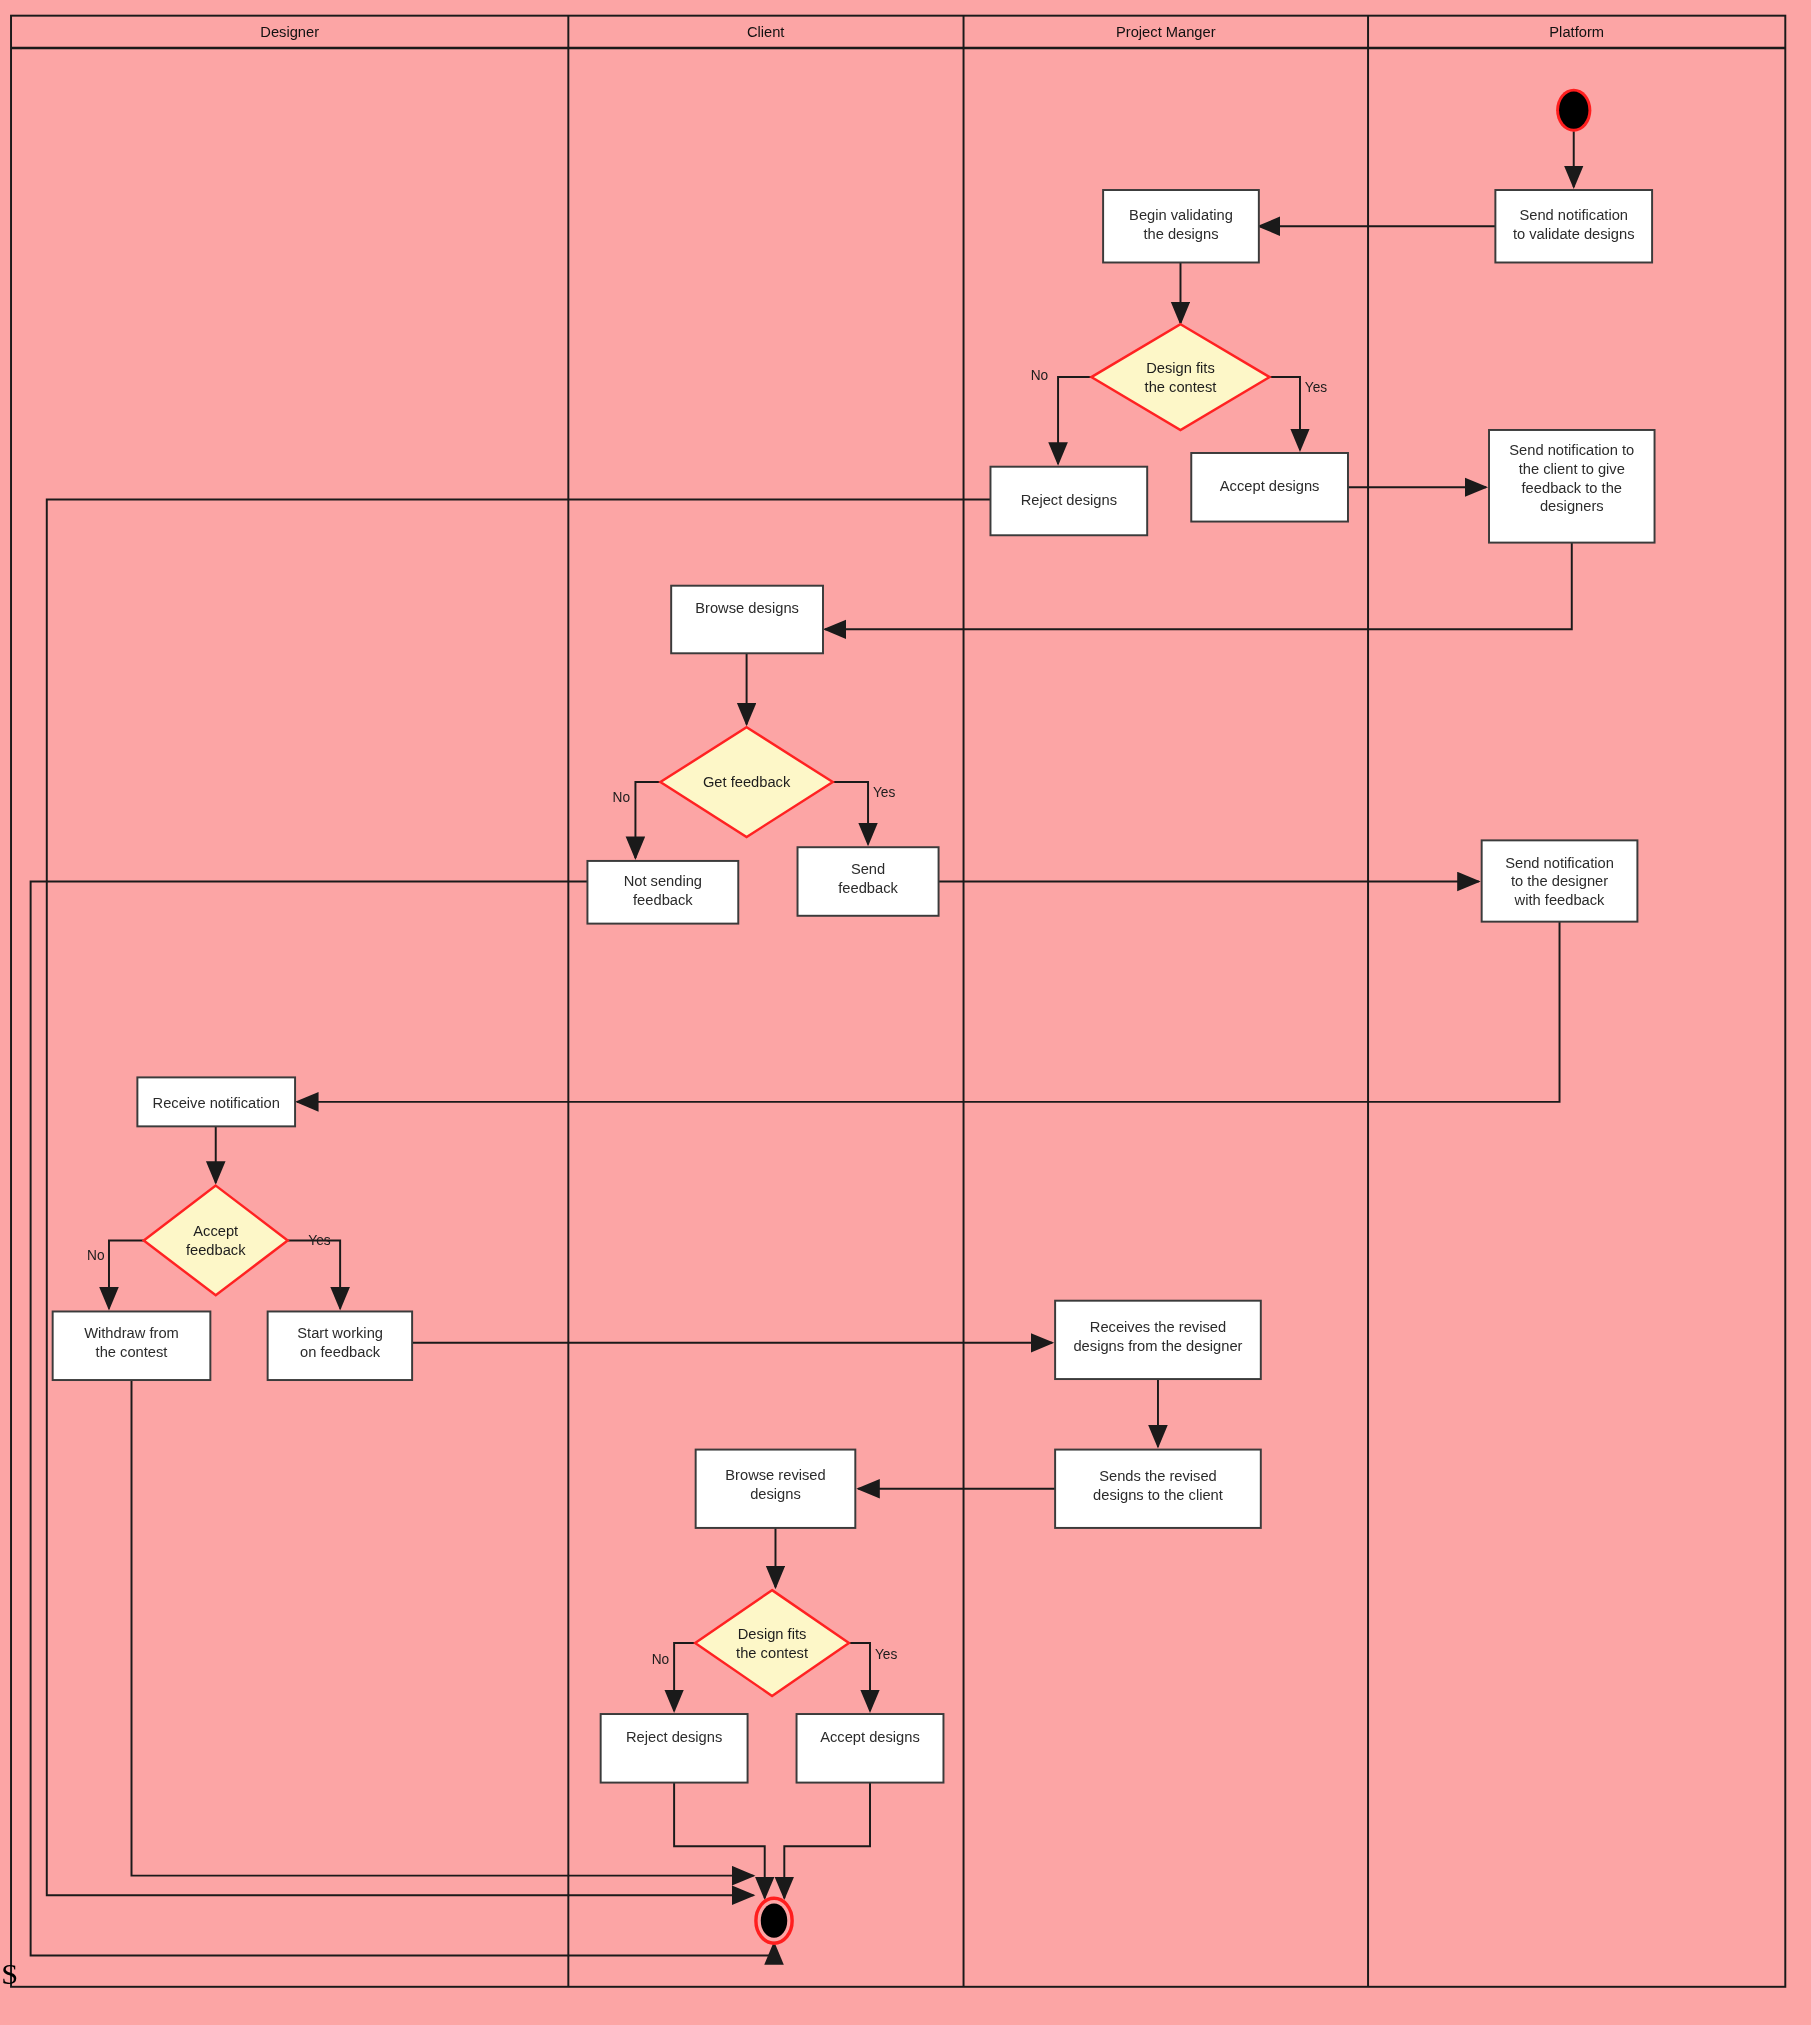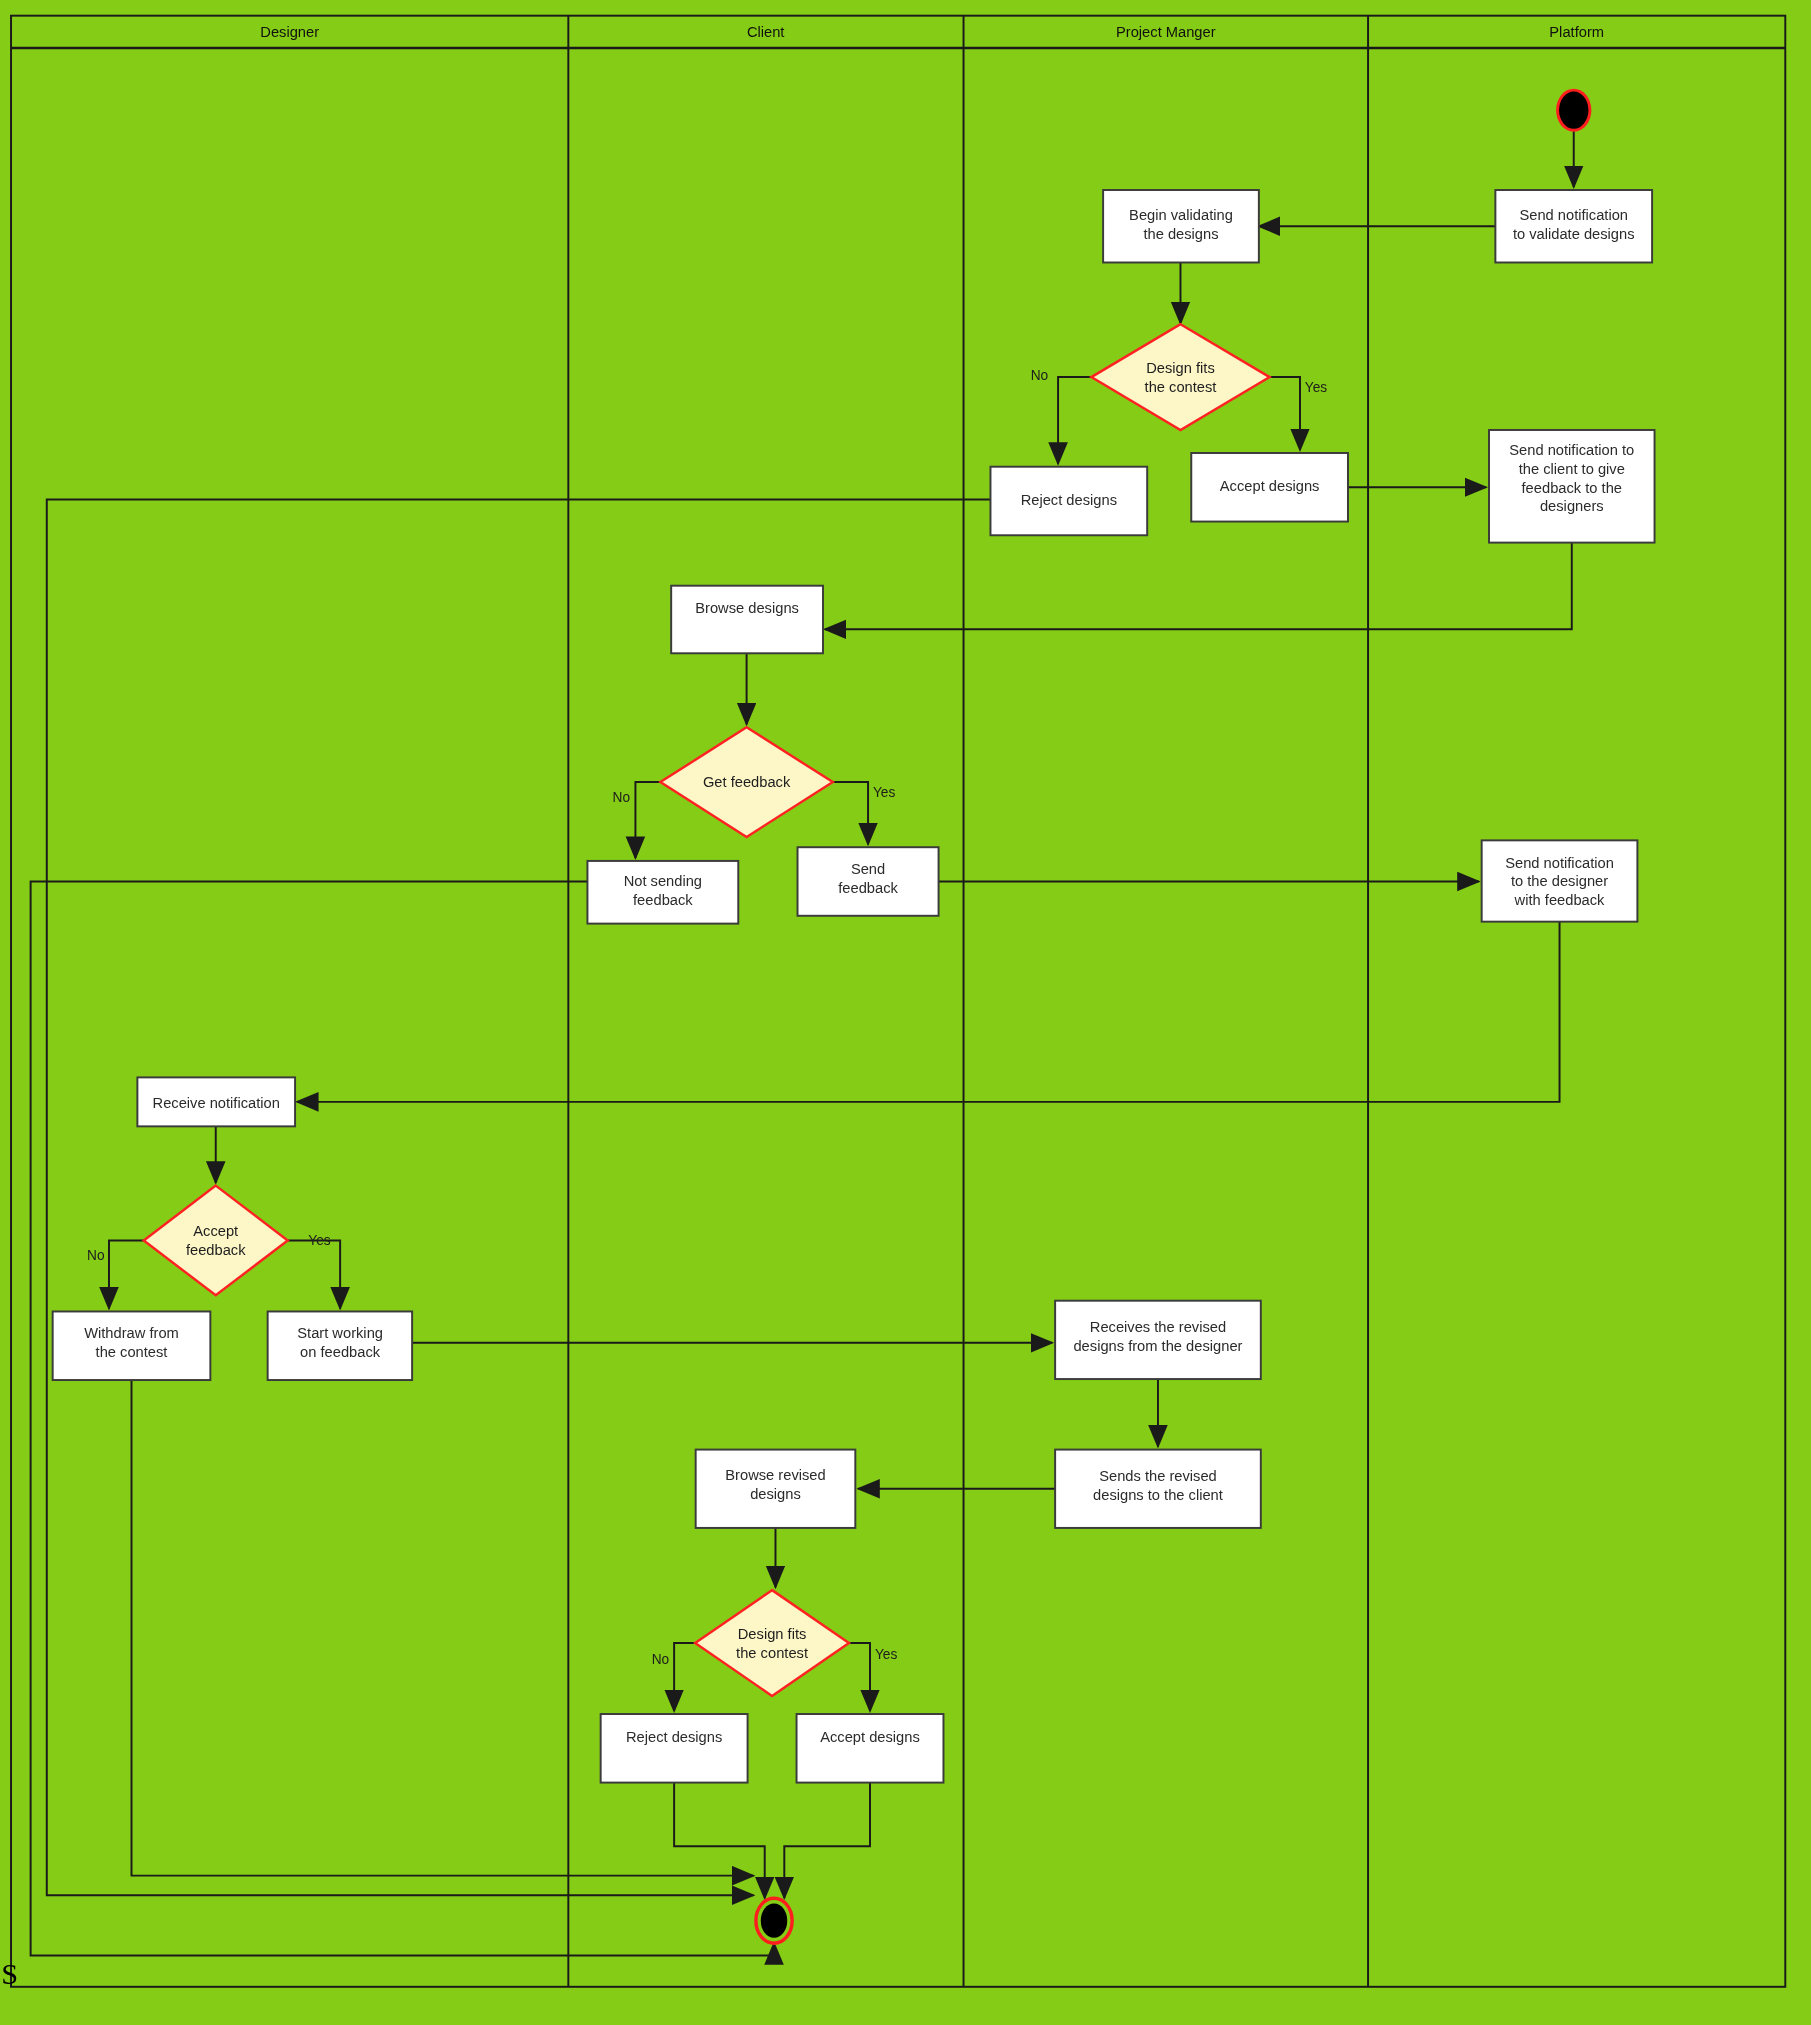--- a/index.html
+++ b/index.html
@@ -4,21 +4,21 @@
 <style>
   html, body {
     margin: 0;
     padding: 0;
     background: #ffffff;
   }
   #stage {
     position: relative;
     width: 1812px;
     height: 2025px;
-    background: #84cc16;
+    background: #fca5a5;
     font-family: "Liberation Sans", sans-serif;
     overflow: hidden;
   }
   svg#diagram {
     position: absolute;
     left: 0;
     top: 0;
     width: 1812px;
     height: 2025px;
   }

